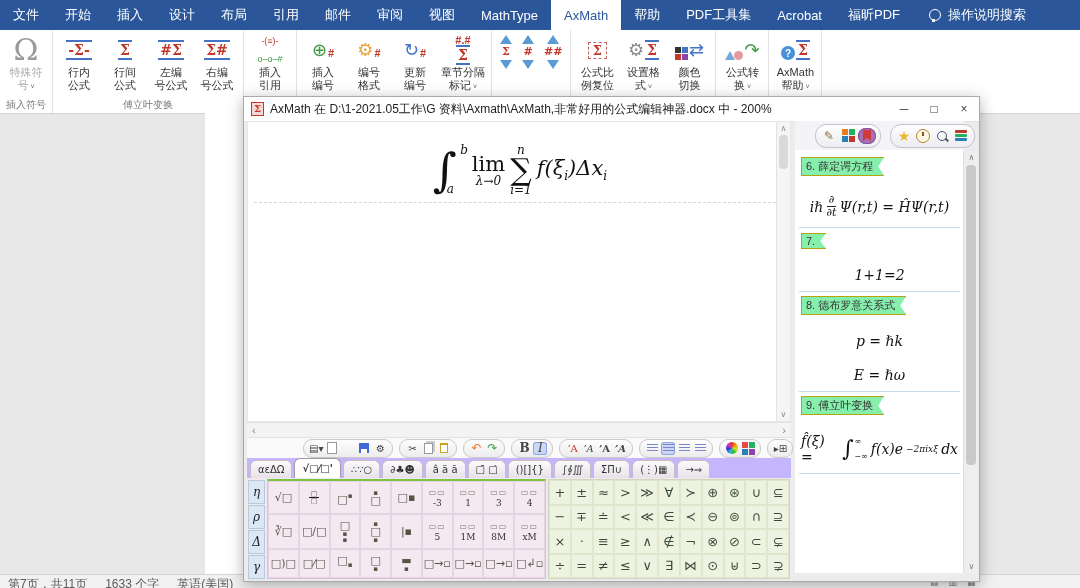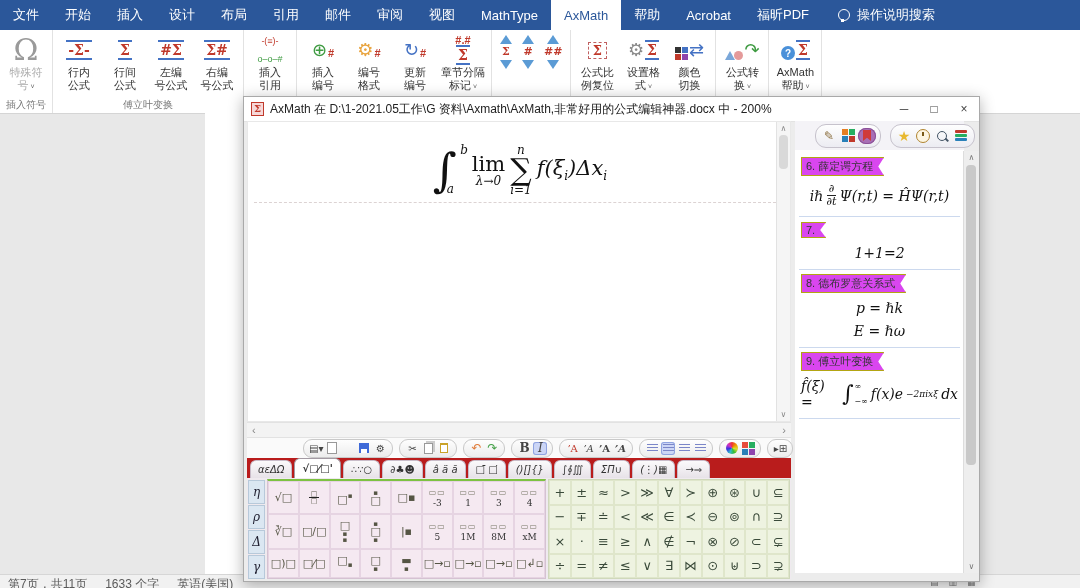--- a/index.html
+++ b/index.html
@@ -82,21 +82,21 @@
   .floppy:after{content:"";position:absolute;left:2px;bottom:0;width:6px;height:4px;background:#fff;}
   .pageic{width:8px;height:10px;background:#fff;border:1px solid #999;}
   .copyic{width:7px;height:9px;border:1px solid #999;background:#fff;box-shadow:2px -2px 0 0 #ccc;}
   .pasteic{width:8px;height:10px;background:#c9a227;position:relative;}
   .pasteic:after{content:"";position:absolute;left:1px;top:2px;width:6px;height:7px;background:#fff;}
   .alignic{width:11px;height:9px;background:repeating-linear-gradient(#7b86c8 0 1px,transparent 1px 3px);}
   .wheelic{width:12px;height:12px;border-radius:50%;background:conic-gradient(#e33,#e90,#dd3,#3b3,#3bc,#33d,#c3c,#e33);}
   .briefic{width:12px;height:8px;background:#d9a62e;border-radius:2px;position:relative;margin-top:3px;}
   .briefic:before{content:"";position:absolute;left:3px;top:-3px;width:6px;height:3px;border:1px solid #a97d17;border-bottom:none;}
   
-  #edtabs{height:21px;display:flex;align-items:flex-end;background:#b91c1c;padding-left:3px;font-style:italic;}
+  #edtabs{height:21px;display:flex;align-items:flex-end;background:#c4b5fd;padding-left:3px;}
   .tabbtn{height:17px;padding:0 7px;font-size:10px;border:1px solid #c9bcc9;border-bottom:none;border-radius:6px 6px 0 0;
      background:linear-gradient(#fbfafb,#e7e2e8);margin-right:2px;color:#333;display:flex;align-items:center;
      font-family:"DejaVu Sans",sans-serif;white-space:nowrap;}
   .tabbtn.active{background:#fff;border-color:#a39aa3;height:19px;font-weight:bold;}
   
   #palarea{flex:1;display:flex;background:#efeaef;gap:2px;padding:1px 1px 0 1px;}
   #greekstrip{width:17px;display:flex;flex-direction:column;gap:1px;padding-top:1px;}
   .gcell{height:22px;background:#dbe7f2;border:1px solid #b7c9da;font-family:"DejaVu Serif",serif;font-style:italic;font-size:12px;display:flex;align-items:center;justify-content:center;color:#223;}
   #tpal{width:277px;background:#f5e9f1;border:1px solid #d5c2d2;border-top:2px solid #7dc242;display:grid;grid-template-columns:repeat(9,1fr);}
   .tcell{border:1px solid #e6d4e2;display:flex;flex-direction:column;align-items:center;justify-content:center;
@@ -115,23 +115,23 @@
   .flagic{width:8px;height:11px;background:#d03a3a;clip-path:polygon(0 0,100% 0,100% 100%,50% 70%,0 100%);}
   .starg{color:#e8b931;font-size:14px;}
   .clockic{width:12px;height:12px;border-radius:50%;border:1.5px solid #b08430;position:relative;background:#fdf6e2;}
   .clockic:after{content:"";position:absolute;left:5px;top:2px;width:1.5px;height:4px;background:#7a5a18;}
   .magic{width:8px;height:8px;border:1.5px solid #456;border-radius:50%;position:relative;}
   .magic:after{content:"";position:absolute;left:7px;top:7px;width:4px;height:1.5px;background:#456;transform:rotate(45deg);}
   .booksic{display:flex;flex-direction:column;gap:1px;}
   .booksic i{display:block;width:12px;height:3px;border-radius:1px;}
   #plist{position:absolute;left:0;right:0;top:29px;bottom:0;background:#fff;overflow:hidden;padding:3px 4px 0 4px;}
   .litem{border-bottom:1px solid #ccd9ee;padding:3px 2px 5px;}
-  .tag{display:inline-block;background:#d946ef;border:1px solid #b3a512;font-size:11px;color:#333;
+  .tag{display:inline-block;background:#86efac;border:1px solid #b3a512;font-size:11px;color:#333;
      padding:1px 10px 1px 4px;clip-path:polygon(0 0,100% 0,calc(100% - 6px) 50%,100% 100%,0 100%);}
-  .lmath{display:flex;justify-content:center;align-items:center;gap:3px;margin:7px 0 3px;
+  .lmath{display:flex;justify-content:center;align-items:center;gap:3px;margin:18px 0 3px;
      font-family:"DejaVu Serif",serif;font-style:italic;font-size:14px;color:#111;}
   .lmath sup{font-size:9px;}
   .frac{display:inline-flex;flex-direction:column;align-items:center;font-size:11px;line-height:12px;}
   .frac .num{border-bottom:1px solid #222;padding:0 2px;}
   .bigop{display:inline-flex;align-items:center;}
   .bigop .op{font-size:22px;font-style:normal;line-height:22px;}
   .bigop .lims{display:inline-flex;flex-direction:column;justify-content:space-between;height:24px;font-size:8px;margin-left:1px;}
   .pfoot{color:#c22;font-size:11px;text-align:center;padding-top:9px;}
   #pscroll{position:absolute;right:0;top:54px;width:15px;bottom:8px;background:#eee;border-left:1px solid #ddd;
      display:flex;flex-direction:column;align-items:center;justify-content:space-between;font-size:8px;color:#777;padding:2px 0;}
@@ -147,20 +147,21 @@
       <div class="wtab">插入</div>
       <div class="wtab">设计</div>
       <div class="wtab">布局</div>
       <div class="wtab">引用</div>
       <div class="wtab">邮件</div>
       <div class="wtab">审阅</div>
       <div class="wtab">视图</div>
       <div class="wtab">MathType</div>
       <div class="wtab active">AxMath</div>
       <div class="wtab">帮助</div>
+      <div class="wtab">PDF工具集</div>
       <div class="wtab">Acrobat</div>
       <div class="wtab">福昕PDF</div>
     </div>
   <div id="searchbox">
     <span class="bulb"></span>
     <span>操作说明搜索</span>
   </div>
 </div>
 
 <div id="ribbon" class="abs">

